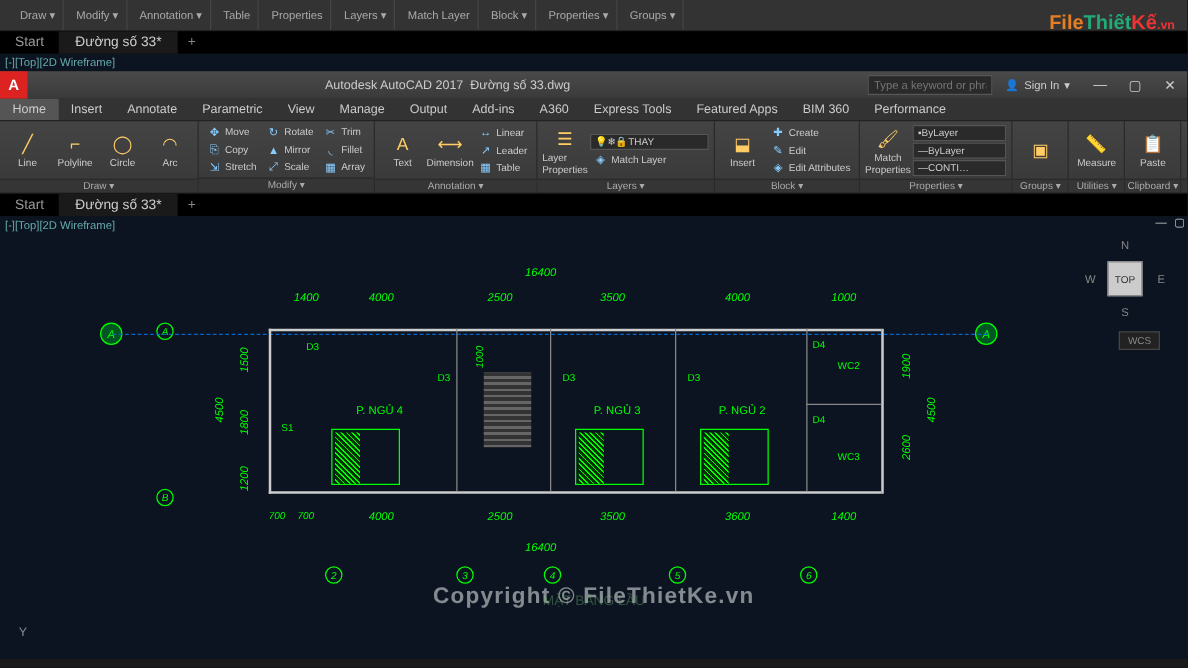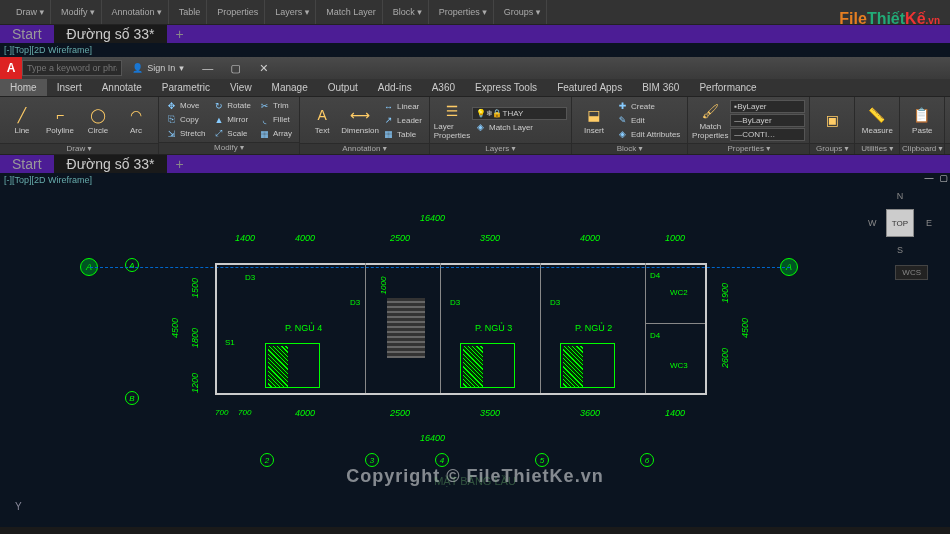--- a/index.html
+++ b/index.html
@@ -3,21 +3,21 @@
 <meta charset="utf-8">
 <style>
 * { margin: 0; padding: 0; box-sizing: border-box; font-family: "Segoe UI", Arial, sans-serif; }
 body { width: 950px; height: 534px; background: #1a1a1a; overflow: hidden; position: relative; }
 
 
 .top-partial { height: 25px; background: #333; border-bottom: 1px solid #222; display: flex; align-items: center; gap: 4px; padding: 0 10px; font-size: 9px; color: #ccc; }
 .top-partial .grp { display: flex; align-items: center; gap: 6px; padding: 0 6px; border-right: 1px solid #444; height: 100%; }
 .top-partial .lbl { color: #aaa; }
 
-.tabs-row { height: 18px; background: #4c1d95; display: flex; align-items: center; font-size: 14px; color: #999; }
+.tabs-row { height: 18px; background: #000000; display: flex; align-items: center; font-size: 11px; color: #999; }
 .tab-item { padding: 0 12px; height: 100%; display: flex; align-items: center; border-right: 1px solid #1a1a1a; cursor: pointer; }
 .tab-item.active { background: #1a1a1a; color: #ccc; }
 .tab-plus { padding: 0 8px; color: #888; cursor: pointer; }
 .tab-row2 { height: 14px; background: #0b1420; font-size: 9px; color: #6aa; padding-left: 4px; display: flex; align-items: center; }
 
 
 .titlebar { height: 22px; background: linear-gradient(#4a4a4a,#3a3a3a); display: flex; align-items: center; font-size: 10px; color: #ccc; }
 .app-logo { width: 22px; height: 22px; background: #d22; display: flex; align-items: center; justify-content: center; color: #fff; font-weight: bold; font-size: 12px; }
 .title-text { flex: 1; text-align: center; }
 .title-search { width: 100px; height: 16px; background: #2a2a2a; border: 1px solid #555; color: #888; font-size: 9px; padding: 0 4px; }
@@ -119,20 +119,23 @@
 
 <div class="tabs-row">
   <div class="tab-item">Start</div>
   <div class="tab-item active">Đường số 33*</div>
   <div class="tab-plus">+</div>
 </div>
 <div class="tab-row2">[-][Top][2D Wireframe]</div>
 
 <div class="titlebar">
   <div class="app-logo">A</div>
+  <div class="title-text">
+    <span>Autodesk AutoCAD 2017</span>&nbsp;&nbsp;<span>Đường số 33.dwg</span>
+  </div>
   <input class="title-search" placeholder="Type a keyword or phrase" style="">
   <div class="signin">
     <span>👤</span>
     <span>Sign In</span>
       <span>▾</span>
   </div>
   <div class="win-btns">
     <div class="win-btn">—</div>
     <div class="win-btn">▢</div>
     <div class="win-btn close">✕</div>

